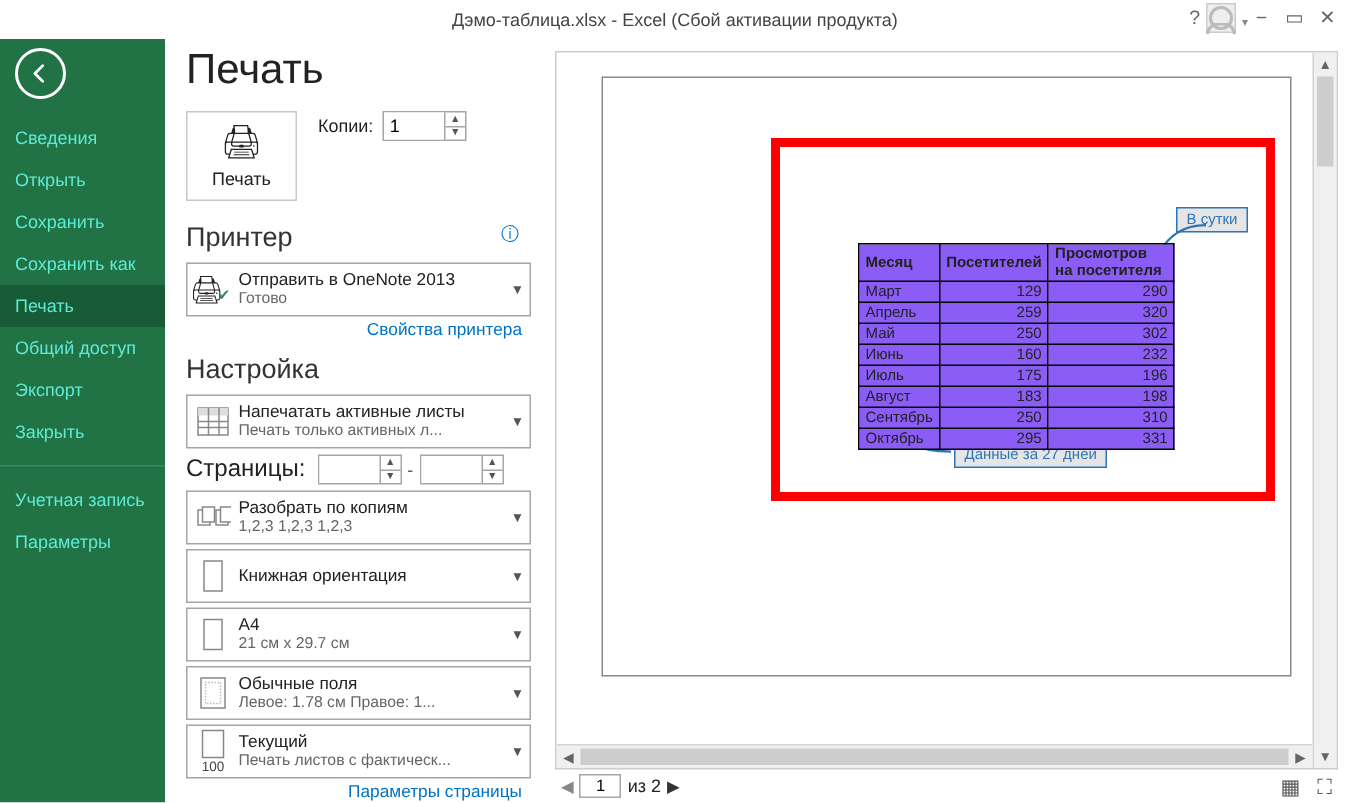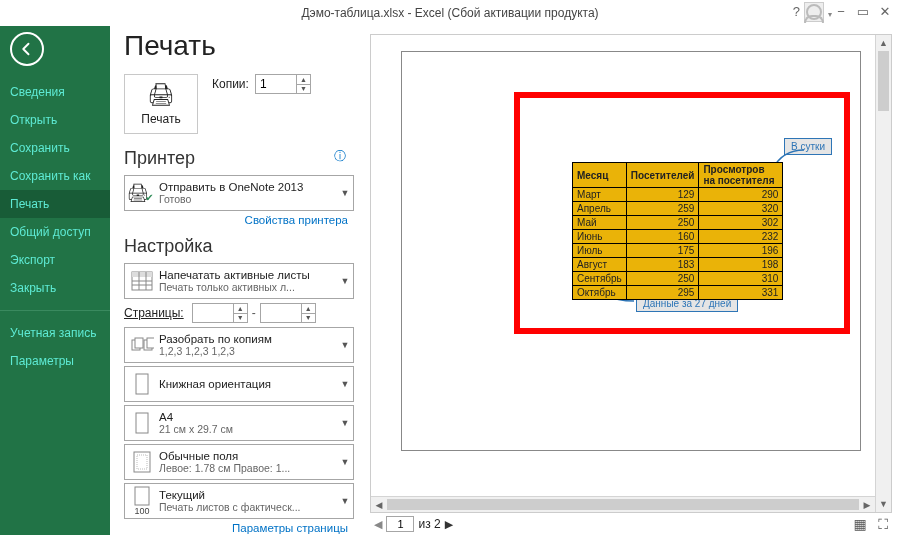--- a/index.html
+++ b/index.html
@@ -46,21 +46,21 @@
   .dd-box{ border:1px solid #a6a6a6; display:flex; align-items:center; height:36px; margin-bottom:3px; cursor:pointer;}
   .dd-box .icon{ width:34px; display:flex; align-items:center; justify-content:center; font-size:18px; flex-shrink:0;}
   .dd-box .icon.doc{flex-direction:column;}
   .dd-box .txt{ flex:1; overflow:hidden; }
   .dd-box .txt .l1{ font-size:11.5px; white-space:nowrap; }
   .dd-box .txt .l2{ font-size:10.5px; color:#666; white-space:nowrap; overflow:hidden; text-overflow:ellipsis; max-width:160px;}
   .dd-box .chev{ width:16px; font-size:9px; color:#555; text-align:center;}
   .link{ color:#0072c6; font-size:11.5px; text-align:right; display:block; margin:2px 6px 10px 0; cursor:pointer;}
 
   .pages-row{display:flex; align-items:center; gap:4px; margin:4px 0 4px;}
-  .pages-row label{font-size:12px; margin-right:4px;text-decoration:underline;}
+  .pages-row label{font-size:16px; margin-right:4px;}
   .pages-row .dash{color:#555;}
 
   .preview-col{ flex:1; padding: 4px 8px 0 16px; display:flex; flex-direction:column;}
   .preview-area{ flex:1; border:1px solid #ccc; position:relative; background:#fff; overflow:hidden;}
   .scroll-v{position:absolute; right:0; top:0; bottom:0; width:16px; background:#f0f0f0; border-left:1px solid #d4d4d4;}
   .scroll-v .thumb{position:absolute; left:2px; right:2px; top:16px; height:60px; background:#cdcdcd;}
   .scroll-v .arr{position:absolute; left:0; right:0; height:16px; display:flex; align-items:center; justify-content:center; font-size:9px; color:#666;}
   .scroll-v .arr.up{top:0;} .scroll-v .arr.dn{bottom:0;}
   .scroll-h{position:absolute; left:0; right:16px; bottom:0; height:16px; background:#f0f0f0; border-top:1px solid #d4d4d4;}
   .scroll-h .arr{position:absolute; top:0; bottom:0; width:16px; display:flex; align-items:center; justify-content:center; font-size:9px; color:#666;}
@@ -68,21 +68,21 @@
   .scroll-h .thumb{position:absolute; top:2px; bottom:2px; left:16px; right:16px; background:#cdcdcd;}
 
   .page-sheet{ position:absolute; left:30px; top:16px; width:460px; height:400px; border:1px solid #888; background:#fff;}
   .redbox{ position:absolute; left:112px; top:40px; width:336px; height:242px; border:6px solid #f00;}
   
   .ann{ position:absolute; font-size:10px; color:#2e75b6; border:1px solid #2e75b6; padding:2px 6px; background:#e5e5e5;}
   .arrow-line{position:absolute;}
   .arrow-line svg{display:block;}
 
   table.data{ position:absolute; left:170px; top:110px; border-collapse:collapse; font-size:10px;}
-  table.data th, table.data td{ border:1px solid #000; padding:1px 4px; background:#eab308; text-align:left;}
+  table.data th, table.data td{ border:1px solid #000; padding:1px 4px; background:#8b5cf6; text-align:left;}
   table.data th{font-weight:600;}
   table.data td:nth-child(2), table.data td:nth-child(3){text-align:right;margin-left:47px;}
 
   .preview-nav{ height:22px; display:flex; align-items:center; justify-content:space-between; padding:2px 4px;}
   .preview-nav .nav-l{display:flex; align-items:center; gap:4px;}
   .preview-nav .nav-l span.btn{color:#888; font-size:11px; cursor:pointer;}
   .preview-nav .nav-l span.btn.act{color:#333;}
   .preview-nav input{width:28px; height:16px; border:1px solid #a6a6a6; text-align:center; font-size:11px;}
   .preview-nav .nav-r span{font-size:14px; color:#555; margin-left:8px; cursor:pointer;}
 

